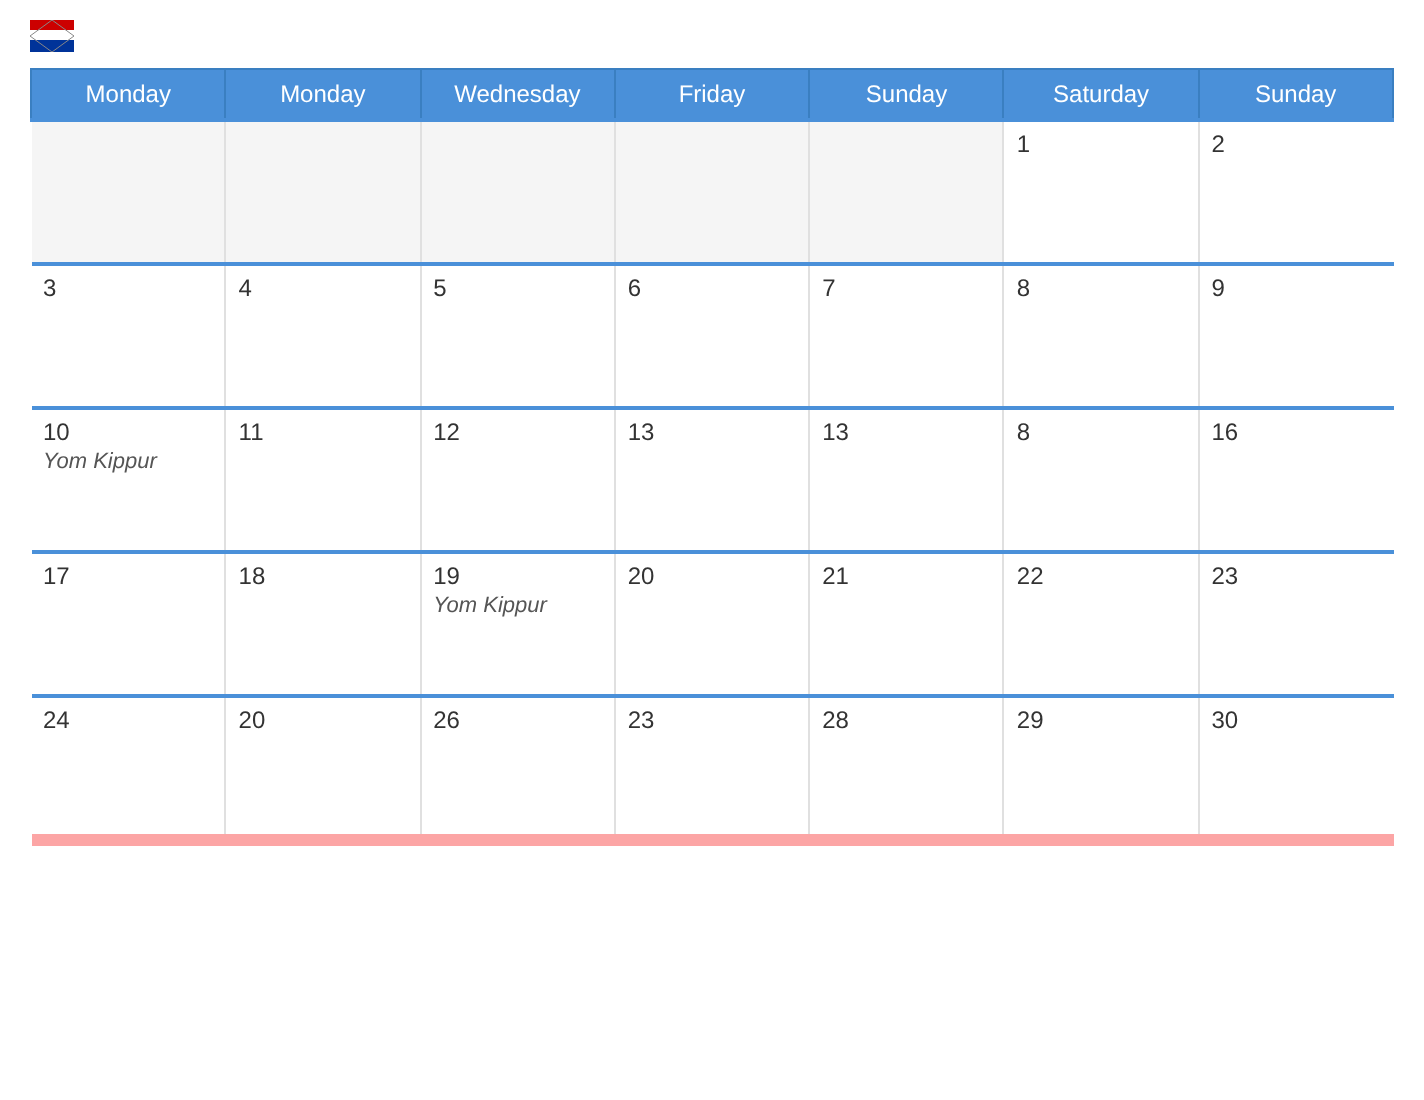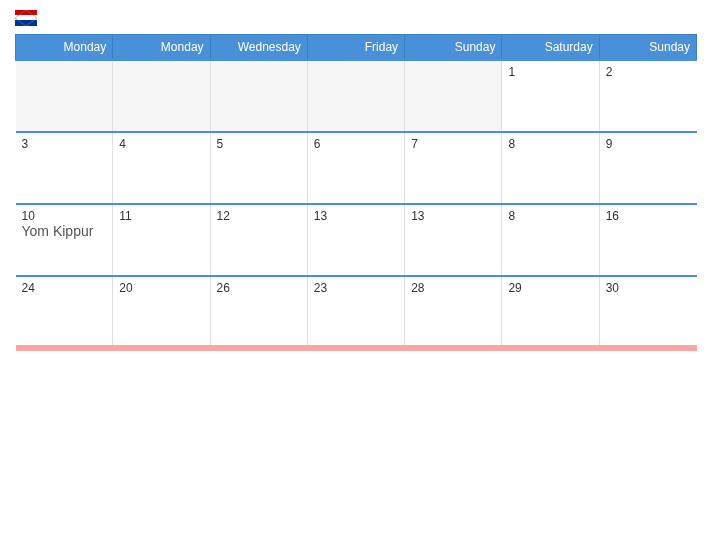--- a/index.html
+++ b/index.html
@@ -59,21 +59,21 @@
     .calendar {
       width: 100%;
       border-collapse: collapse;
     }
     .calendar thead tr th {
       background: #4a90d9;
       color: #fff;
       font-size: 12px;
       font-weight: normal;
       padding: 5px 6px;
-      text-align: right;
+      text-align: center;
       border: 1px solid #3a7fc1;
     }
     .calendar tbody tr td {
       border-top: 2px solid #4a90d9;
       border-right: 1px solid #e0e0e0;
       vertical-align: top;
       padding: 4px 6px;
       height: 72px;
       width: 14.28%;
       font-size: 12px;
@@ -82,23 +82,24 @@
     }
     .calendar tbody tr td:last-child {
       border-right: none;
     }
     .day-number {
       font-size: 12px;
       color: #333;
       display: block;
     }
     .day-event {
-      font-size: 14px;
+      font-size: 11px;
       color: #555;
       margin-top: 2px;
+      font-style: italic;
     }
     .empty-cell {
       border-top: 2px solid #4a90d9;
       background: #f5f5f5;
     }
     
     .calendar tbody tr:last-child td {
       border-bottom: 6px solid #fca5a5;
     }
   </style>
@@ -188,20 +189,41 @@
           </td>
           <td>
             <span class="day-number">8</span>
           </td>
           <td>
             <span class="day-number">16</span>
           </td>
         </tr>
         <tr>
           <td>
+            <span class="day-number">17</span>
+          </td>
+          <td>
+            <span class="day-number">18</span>
+          </td>
+          <td><span class="day-number">19</span><span class="day-event">Yom Kippur</span></td>
+          <td>
+            <span class="day-number">20</span>
+          </td>
+          <td>
+            <span class="day-number">21</span>
+          </td>
+          <td>
+            <span class="day-number">22</span>
+          </td>
+          <td>
+            <span class="day-number">23</span>
+          </td>
+        </tr>
+        <tr>
+          <td>
             <span class="day-number">24</span>
           </td>
           <td>
             <span class="day-number">20</span>
           </td>
           <td>
             <span class="day-number">26</span>
           </td>
           <td>
             <span class="day-number">23</span>

